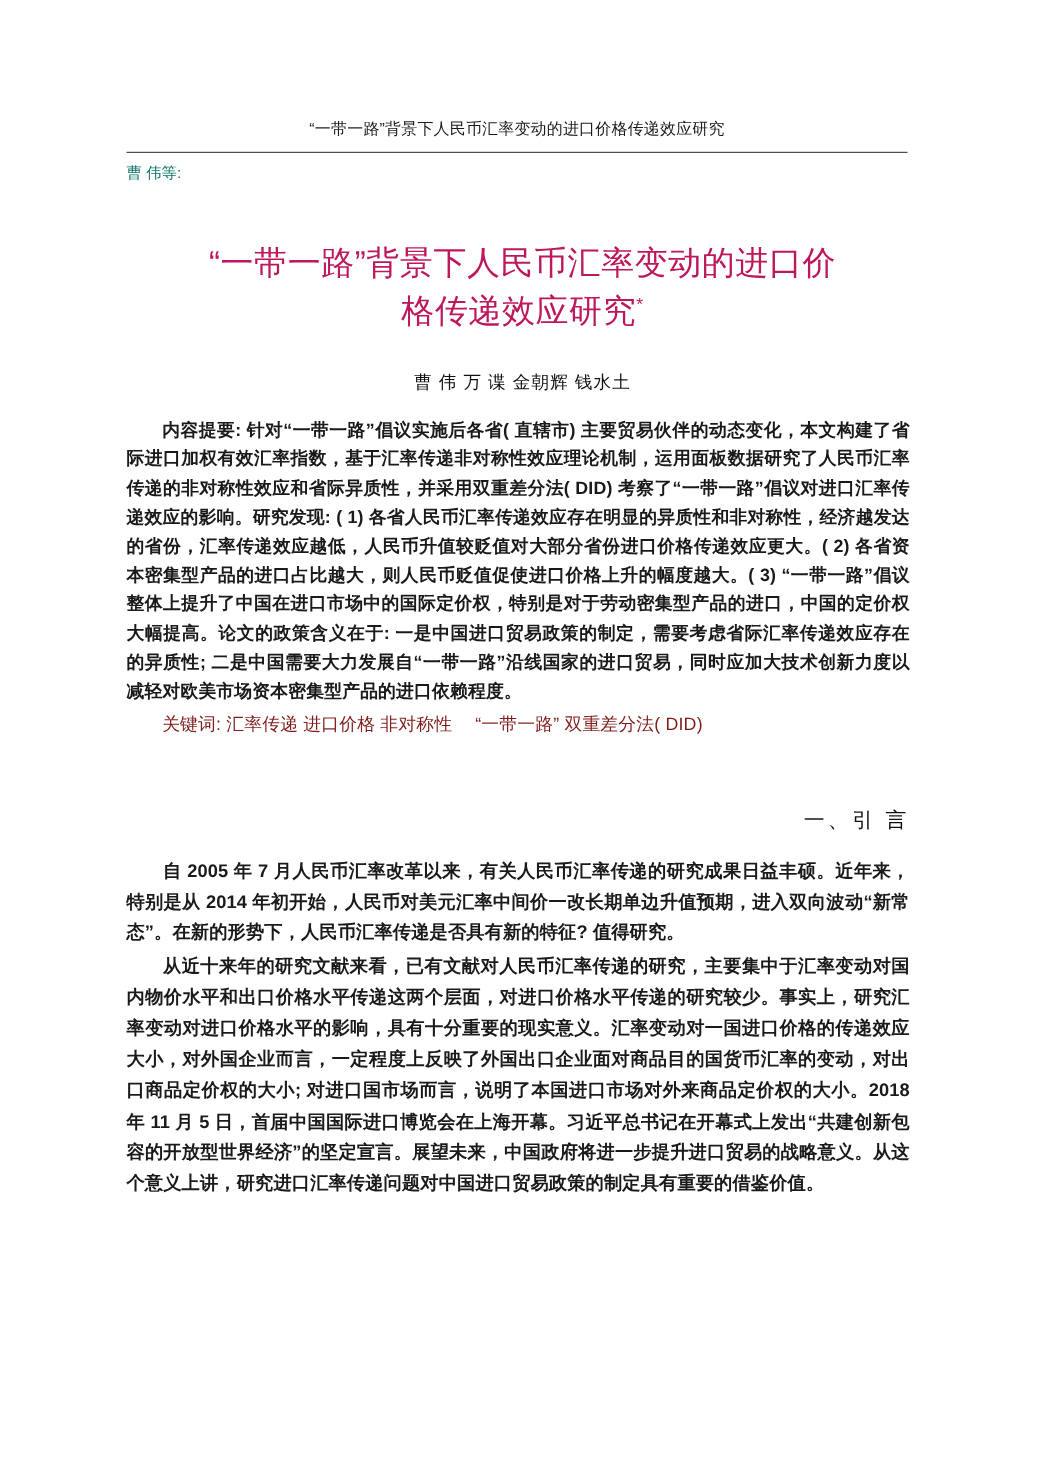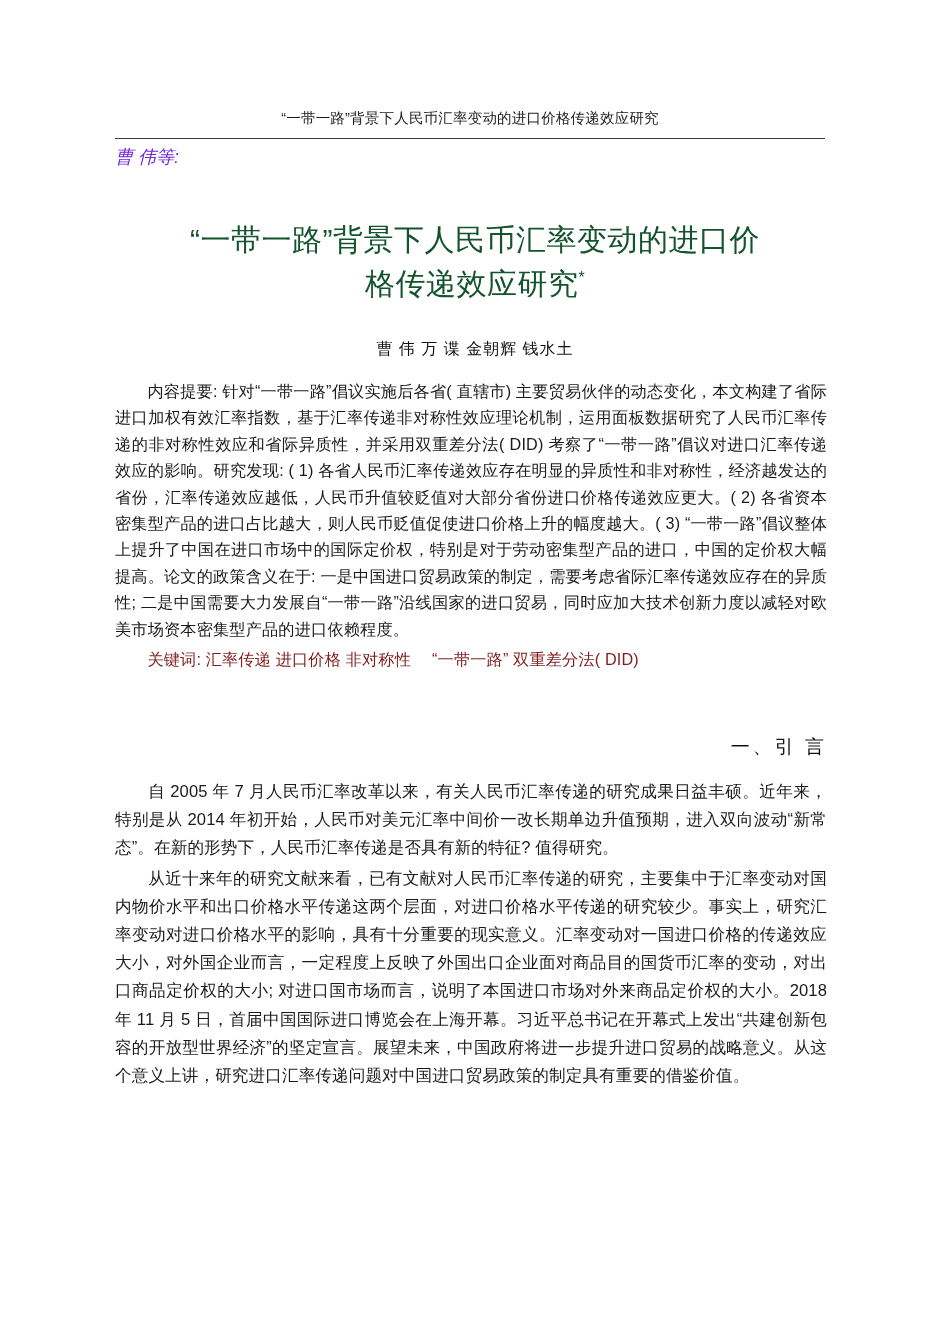--- a/index.html
+++ b/index.html
@@ -40,40 +40,39 @@
     top: 138px;
     width: 710px;
     height: 1px;
     background: #3a3a3a;
   }
   .header-byline {
     position: absolute;
     left: 115px;
     top: 146px;
     font-family: "Liberation Sans", "DejaVu Sans", sans-serif;
-    font-size: 18px;
+    font-size: 14px;
     line-height: 22px;
-    color: #6d28d9;
+    color: #0f766e;
     white-space: nowrap;
-    font-style: italic;
   }
 
   
   .title-block {
     position: absolute;
     left: 175px;
     top: 218px;
     width: 600px;
   }
   .doc-title {
     font-family: "Liberation Sans", "DejaVu Sans", sans-serif;
     font-size: 30px;
     font-weight: normal;
     line-height: 44px;
-    color: #14532d;
+    color: #be185d;
     text-align: center;
     margin: 0;
     letter-spacing: 0.5px;
   }
   .title-star {
     font-size: 16px;
     vertical-align: super;
     line-height: 0;
   }
   .authors {
@@ -96,20 +95,21 @@
   .abstract-para {
     font-family: "Liberation Sans", "DejaVu Sans", sans-serif;
     font-size: 16.2px;
     line-height: 26.4px;
     color: #1a1a1a;
     text-align: justify;
     text-justify: inter-ideograph;
     text-indent: 2em;
     margin: 0;
     letter-spacing: 0.15px;
+    font-weight: bold;
   }
   .keywords-para {
     font-family: "Liberation Sans", "DejaVu Sans", sans-serif;
     font-size: 16.2px;
     line-height: 26.4px;
     color: #7f1d1d;
     text-indent: 2em;
     margin: 4px 0 0 0;
     letter-spacing: 0.15px;
   }
@@ -129,20 +129,21 @@
     margin: 0;
     letter-spacing: 3px;
   }
 
   
   .body-block {
     position: absolute;
     left: 115px;
     top: 778px;
     width: 712px;
+    font-weight: bold;
   }
   .body-para {
     font-family: "Liberation Sans", "DejaVu Sans", sans-serif;
     font-size: 16.6px;
     line-height: 28.2px;
     color: #1a1a1a;
     text-align: justify;
     text-justify: inter-ideograph;
     text-indent: 2em;
     margin: 0 0 2px 0;

